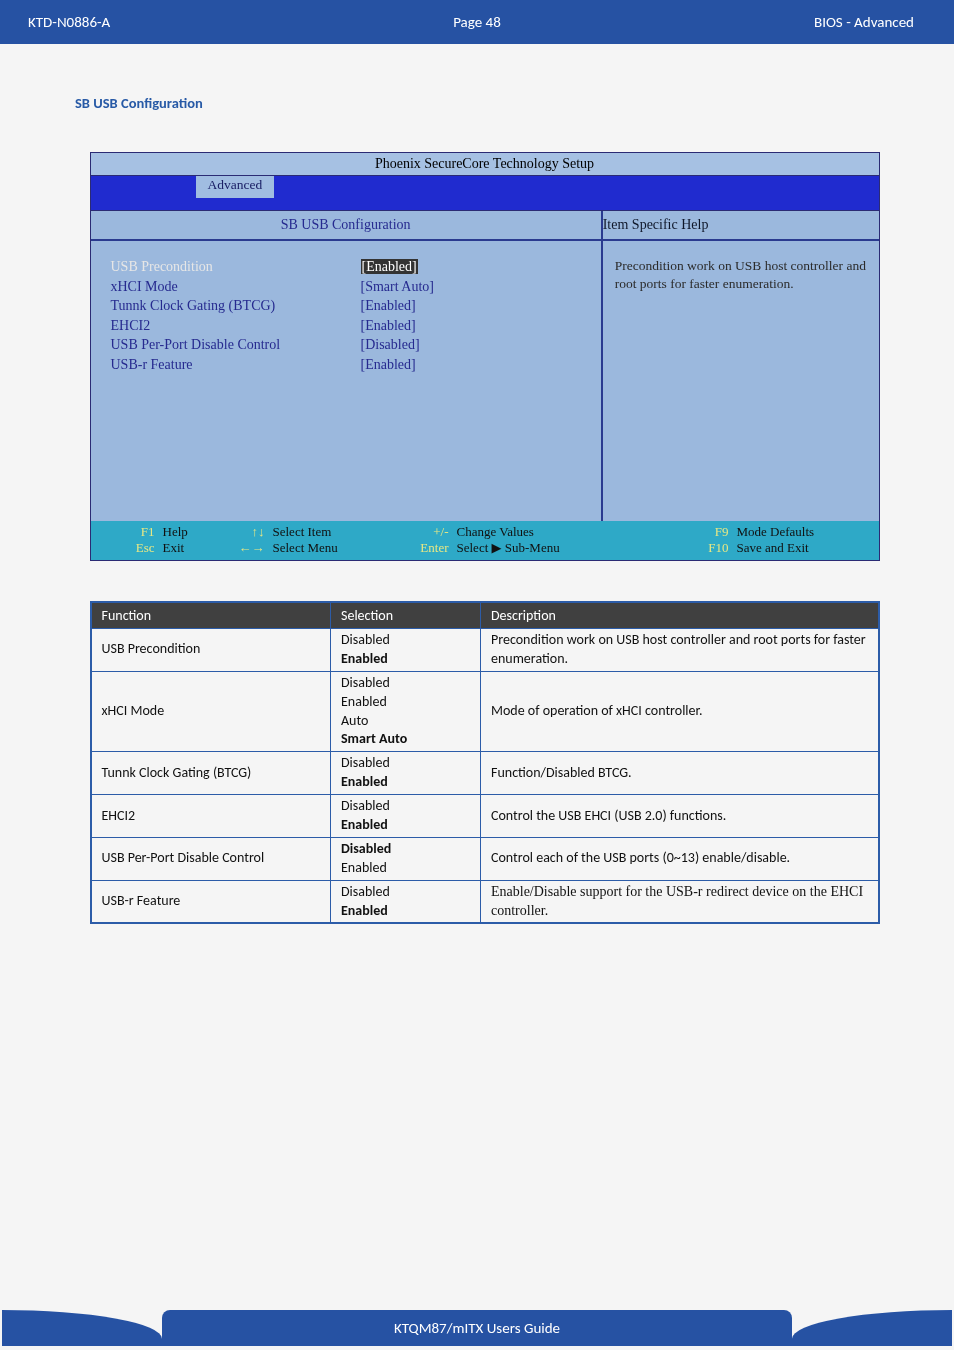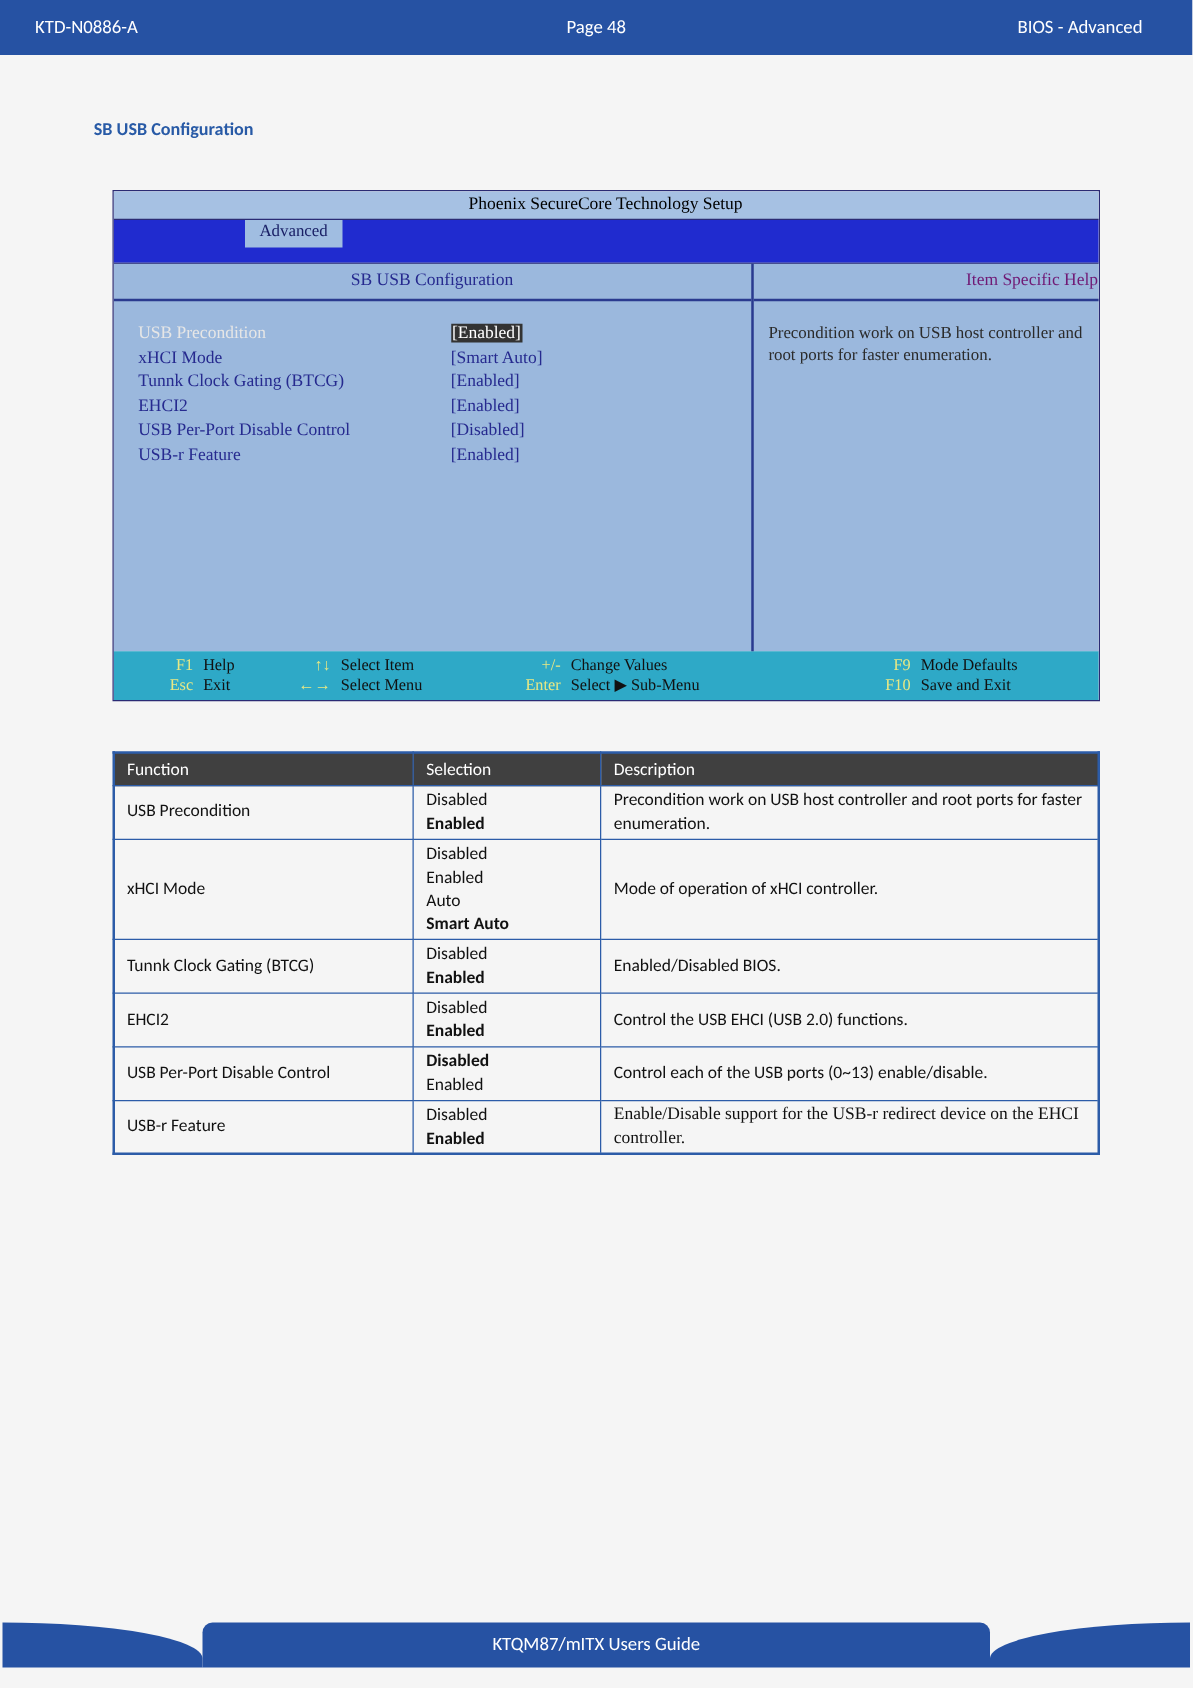--- a/index.html
+++ b/index.html
@@ -99,22 +99,22 @@
     min-height: 310px;
   }
   .bios-subtitle {
     text-align: center;
     color: #262a8f;
     padding: 6px 0;
     border-bottom: 2px solid #2a3a8f;
     font-size: 14px;
   }
   .bios-help-title {
-    text-align: right;
-    color: #701a75;
+    text-align: left;
+    color: #0f172a;
     padding: 6px 0;
     border-bottom: 2px solid #2a3a8f;
     font-size: 14px;
   }
   .bios-items {
     padding: 16px 20px;
     color: #262a8f;
   }
   .bios-row {
     display: flex;
@@ -168,24 +168,25 @@
     padding: 2px 10px;
     vertical-align: top;
     line-height: 1.35;
   }
   .bold { font-weight: bold; }
 
   
   .footerbar {
     position: absolute;
     left: 0;
-    bottom: 32px;
+    bottom: 12px;
     width: 954px;
     height: 20px;
     display: flex;
+    align-items: center;
     justify-content: center;
   }
   .footerbar .pill {
     background: #2652a3;
     color: #fff;
     width: 630px;
     height: 36px;
     border-radius: 8px 8px 0 0;
     display: flex;
     align-items: center;
@@ -292,21 +293,21 @@
           <td style="vertical-align: middle;">Precondition work on USB host controller and root ports for faster enumeration.</td>
         </tr>
         <tr>
           <td style="vertical-align: middle;">xHCI Mode</td>
           <td><span>Disabled</span><br><span>Enabled</span><br><span>Auto</span><br><span class="bold">Smart Auto</span></td>
           <td style="vertical-align: middle;">Mode of operation of xHCI controller.</td>
         </tr>
         <tr>
           <td style="vertical-align: middle;">Tunnk Clock Gating (BTCG)</td>
           <td><span>Disabled</span><br><span class="bold">Enabled</span></td>
-          <td style="vertical-align: middle;">Enabled/Disabled BIOS.</td>
+          <td style="vertical-align: middle;">Function/Disabled BTCG.</td>
         </tr>
         <tr>
           <td style="vertical-align: middle;">EHCI2</td>
           <td><span>Disabled</span><br><span class="bold">Enabled</span></td>
           <td style="vertical-align: middle;">Control the USB EHCI (USB 2.0) functions.</td>
         </tr>
         <tr>
           <td style="vertical-align: middle;">USB Per-Port Disable Control</td>
           <td><span class="bold">Disabled</span><br><span>Enabled</span></td>
           <td style="vertical-align: middle;">Control each of the USB ports (0~13) enable/disable.</td>

